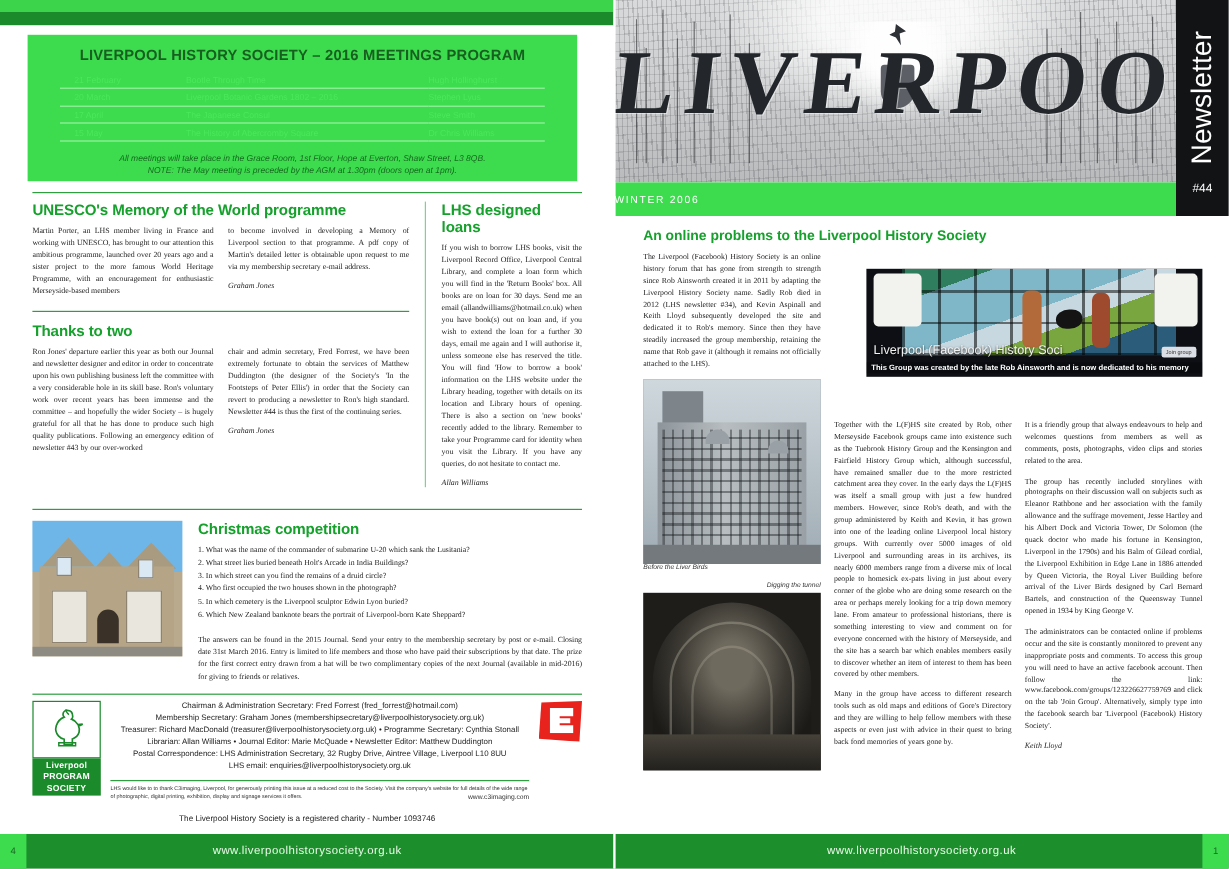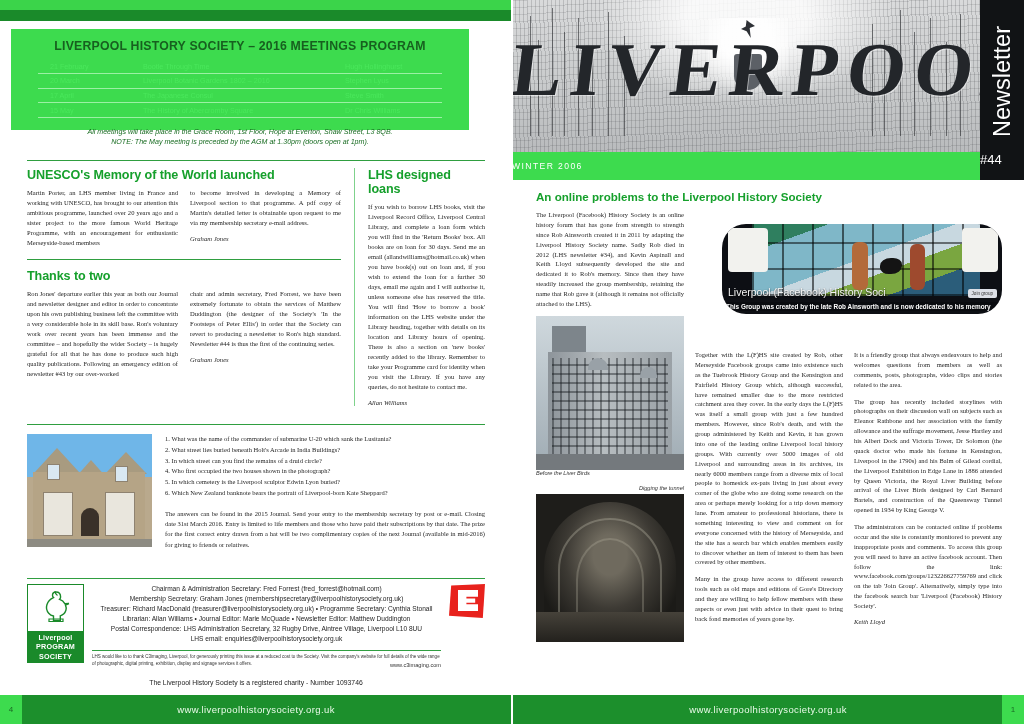--- a/index.html
+++ b/index.html
@@ -13,21 +13,21 @@
 
   
   .left-page {
     position: absolute; left:0; top:0; width:512px; height:724px;
     background:#ffffff;
   }
   .lp-topbar-light { position:absolute; left:0; top:0; width:512px; height:10px; background:#3bd44a; }
   .lp-topbar-dark  { position:absolute; left:0; top:10px; width:512px; height:11px; background:#1a8a2a; }
 
   .meetings-box {
-    position:absolute; left:11px; top:29px; width:458px; height:101px;
+    position:absolute; left:23px; top:29px; width:458px; height:122px;
     background:#3ddb4e; padding:6px 14px 4px 14px;
   }
   .meetings-title {
     text-align:center; font-weight:bold; font-size:12.3px; color:#17601f;
     letter-spacing:0.2px; margin-top:4px; margin-bottom:6px;
   }
   .meetings-table { width:94%; margin:0 auto; border-collapse:collapse; }
   .meetings-table td {
     font-size:7.2px; color:#4ae85c; padding:2.6px 0 2.2px 0;
     border-bottom:0.8px solid #9bf0a4;
@@ -172,40 +172,40 @@
 
   .side-black {
     position:absolute; left:468px; top:0; width:44px; height:180px; background:#111315;
   }
   .side-newsletter {
     position:absolute; left:-63px; top:68px; width:170px;
     color:#fff; font-size:23.5px; text-align:center;
     transform: rotate(-90deg);
   }
   .side-issue {
-    position:absolute; left:0; top:152px; width:44px; text-align:left;
-    color:#fff; font-size:13px;
+    position:absolute; left:0; top:152px; width:44px; text-align:center;
+    color:#fff; font-size:10px;
   }
 
   .rp-body { position:absolute; left:24px; top:190px; width:466px; }
   .rp-h {
     color:#16a02c; font-weight:bold; font-size:11.6px; margin-bottom:7px;
   }
   .rp-cols { display:flex; gap:11px; }
   .rp-col { width:148px; }
   .rp-txt {
     font-family:"Liberation Serif", serif; font-size:6.5px; line-height:1.52;
     color:#1e1e1e; text-align:justify;
   }
   .cap { font-family:"Liberation Sans", sans-serif; font-size:5.6px; font-style:italic; color:#333; }
 
   
   .fb-shot {
     position:absolute; left:186px; top:34px; width:280px; height:90px;
-    background:#0d0f14; overflow:hidden;border-radius:24px;
+    background:#0d0f14; overflow:hidden;
   }
   .fb-glass {
     position:absolute; left:30px; top:0; width:228px; height:72px;
     background:
       repeating-linear-gradient(90deg, rgba(0,0,0,.55) 0 2px, rgba(0,0,0,0) 2px 30px),
       repeating-linear-gradient(0deg, rgba(0,0,0,.5) 0 2px, rgba(0,0,0,0) 2px 26px),
       linear-gradient(160deg,#2f7f5f 0 18%, #7fb7c8 18% 48%, #c8d8e0 48% 62%, #7aa640 62% 78%, #2b5d7a 78% 100%);
   }
   .fb-fig1 { position:absolute; left:100px; top:18px; width:16px;height:48px; background:#b36a3a; border-radius:6px;}
   .fb-fig2 { position:absolute; left:158px; top:20px; width:15px;height:46px; background:#9e4a2e; border-radius:6px;}
@@ -309,21 +309,21 @@
       <div class="meetings-note">
         <div>All meetings will take place in the Grace Room, 1st Floor, Hope at Everton, Shaw Street, L3 8QB.</div>
         <div>NOTE: The May meeting is preceded by the AGM at 1.30pm (doors open at 1pm).</div>
       </div>
     </div>
 
     <div class="lp-body">
       <div class="rule-green" style="margin-bottom:7px;"></div>
       <div class="lp-split">
         <div class="lp-left-col">
-          <div class="art-h">UNESCO's Memory of the World launched</div>
+          <div class="art-h">UNESCO's Memory of the World programme</div>
           <div class="colwrap">
             <div class="col">
               <div class="body-txt">Martin Porter, an LHS member living in France and working with UNESCO, has brought to our attention this ambitious programme, launched over 20 years ago and a sister project to the more famous World Heritage Programme, with an encouragement for enthusiastic Merseyside-based members</div>
             </div>
             <div class="col">
               <div class="body-txt">to become involved in developing a Memory of Liverpool section to that programme. A pdf copy of Martin's detailed letter is obtainable upon request to me via my membership secretary e-mail address.</div>
               <div class="sig">Graham Jones</div>
             </div>
           </div>
 
@@ -358,20 +358,21 @@
             <div class="roofC"></div>
           <div class="facade"></div>
           <div class="win1"></div>
             <div class="win2"></div>
           <div class="bay1"></div>
             <div class="bay2"></div>
           <div class="door"></div>
           <div class="ground"></div>
         </div>
         <div class="xmas-body">
+          <div class="art-h">Christmas competition</div>
           <div class="xmas-q">1. What was the name of the commander of submarine U-20 which sank the Lusitania?</div>
           <div class="xmas-q">2. What street lies buried beneath Holt's Arcade in India Buildings?</div>
           <div class="xmas-q">3. In which street can you find the remains of a druid circle?</div>
           <div class="xmas-q">4. Who first occupied the two houses shown in the photograph?</div>
           <div class="xmas-q">5. In which cemetery is the Liverpool sculptor Edwin Lyon buried?</div>
           <div class="xmas-q">6. Which New Zealand banknote bears the portrait of Liverpool-born Kate Sheppard?</div>
           <div class="xmas-p">The answers can be found in the 2015 Journal. Send your entry to the membership secretary by post or e-mail. Closing date 31st March 2016. Entry is limited to life members and those who have paid their subscriptions by that date. The prize for the first correct entry drawn from a hat will be two complimentary copies of the next Journal (available in mid-2016) for giving to friends or relatives.</div>
         </div>
       </div>
     </div>

